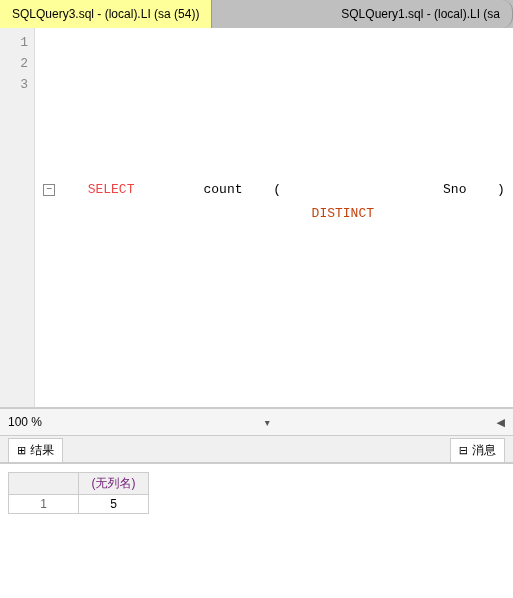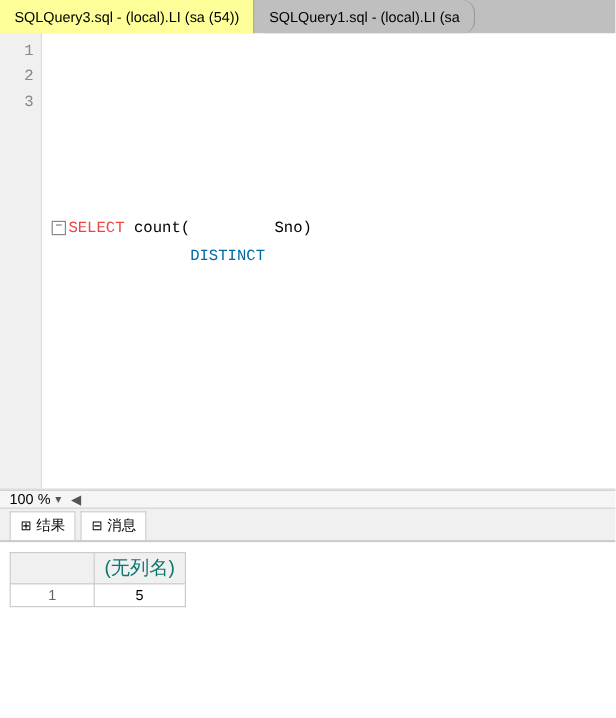--- a/index.html
+++ b/index.html
@@ -1,15 +1,15 @@
 <!DOCTYPE html>
 <html><head>
   <meta charset="utf-8">
   <style>
-    * { margin: 0; padding: 0; box-sizing: border-box; }
+    * { margin: 0; padding: 0; box-sizing: border-box; justify-content: space-between; }
     body {
       width: 513px;
       height: 598px;
       font-family: 'Consolas', 'Courier New', monospace;
       font-size: 13px;
       background: #fff;
       overflow: hidden;
     }
 
     
@@ -84,26 +84,26 @@
       font-size: 10px;
       line-height: 10px;
       text-align: center;
       margin-right: 2px;
       cursor: pointer;
       color: #555;
       flex-shrink: 0;
     }
     
     .kw-blue { color: #ef4444; font-weight: normal; }
-    .kw-pink { color: #0369a1; margin-top: 48px; }
+    .kw-pink { color: #c2410c; margin-top: 48px; }
     .kw-black { color: #000; }
 
     
     .zoom-bar {
-      height: 16px;
+      height: 28px;
       background: #f5f5f5;
       border-bottom: 1px solid #ccc;
       border-top: 1px solid #ccc;
       display: flex;
       align-items: center;
       padding: 0 8px;
       gap: 4px;
       font-family: 'Segoe UI', Arial, sans-serif;
       font-size: 12px;
     }
@@ -162,22 +162,22 @@
     .results-grid {
       border-collapse: collapse;
       margin-top: 4px;
     }
     .results-grid th {
       border: 1px solid #ccc;
       padding: 2px 8px;
       background: #f0f0f0;
       font-weight: normal;
       text-align: center;
-      font-size: 16px;
-      color: #0f766e;
+      font-size: 12px;
+      color: #701a75;
       min-width: 70px;
     }
     .results-grid td {
       border: 1px solid #ccc;
       padding: 2px 8px;
       font-size: 12px;
       text-align: center;
     }
     .row-num-col {
       width: 30px;

